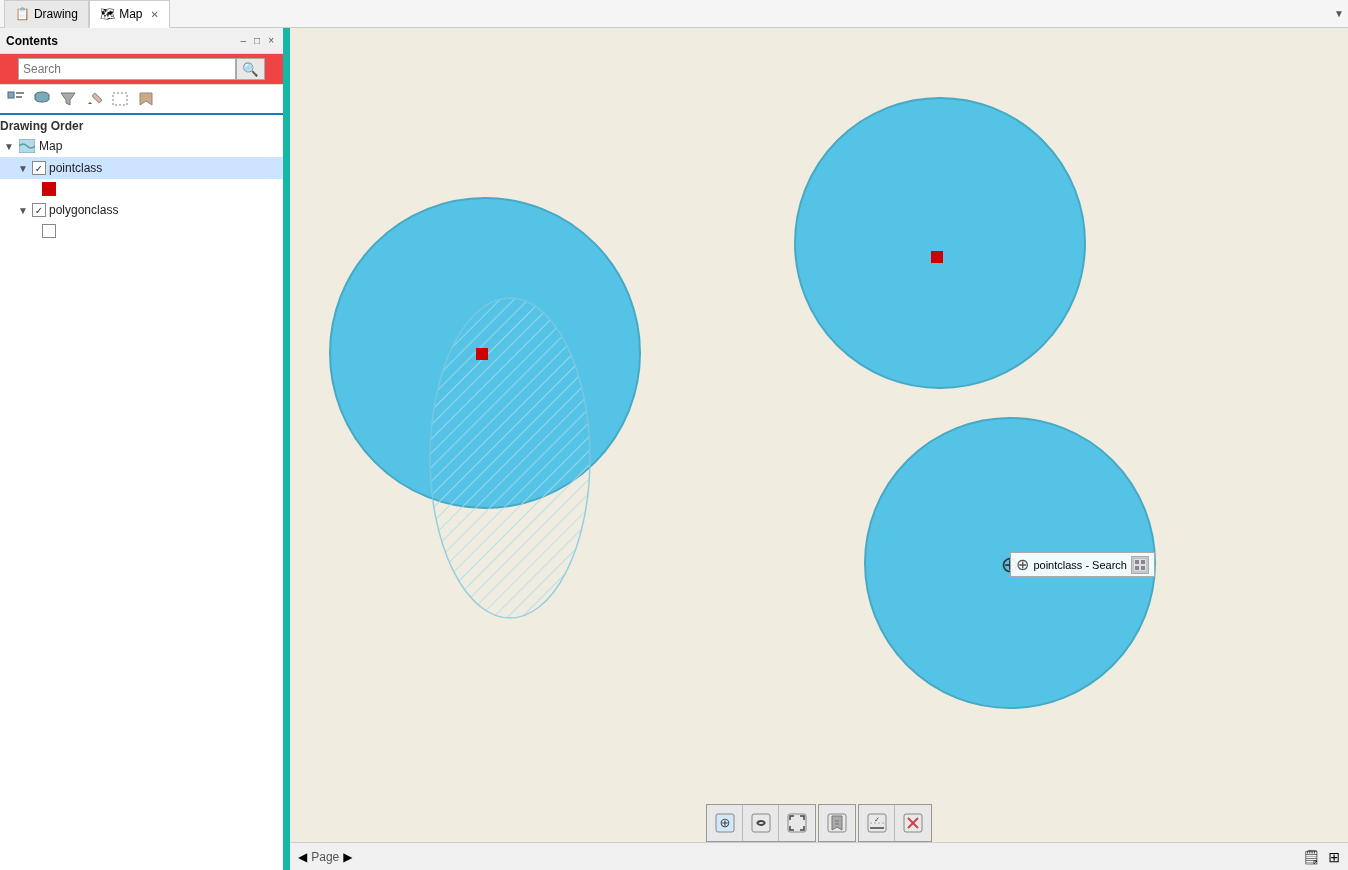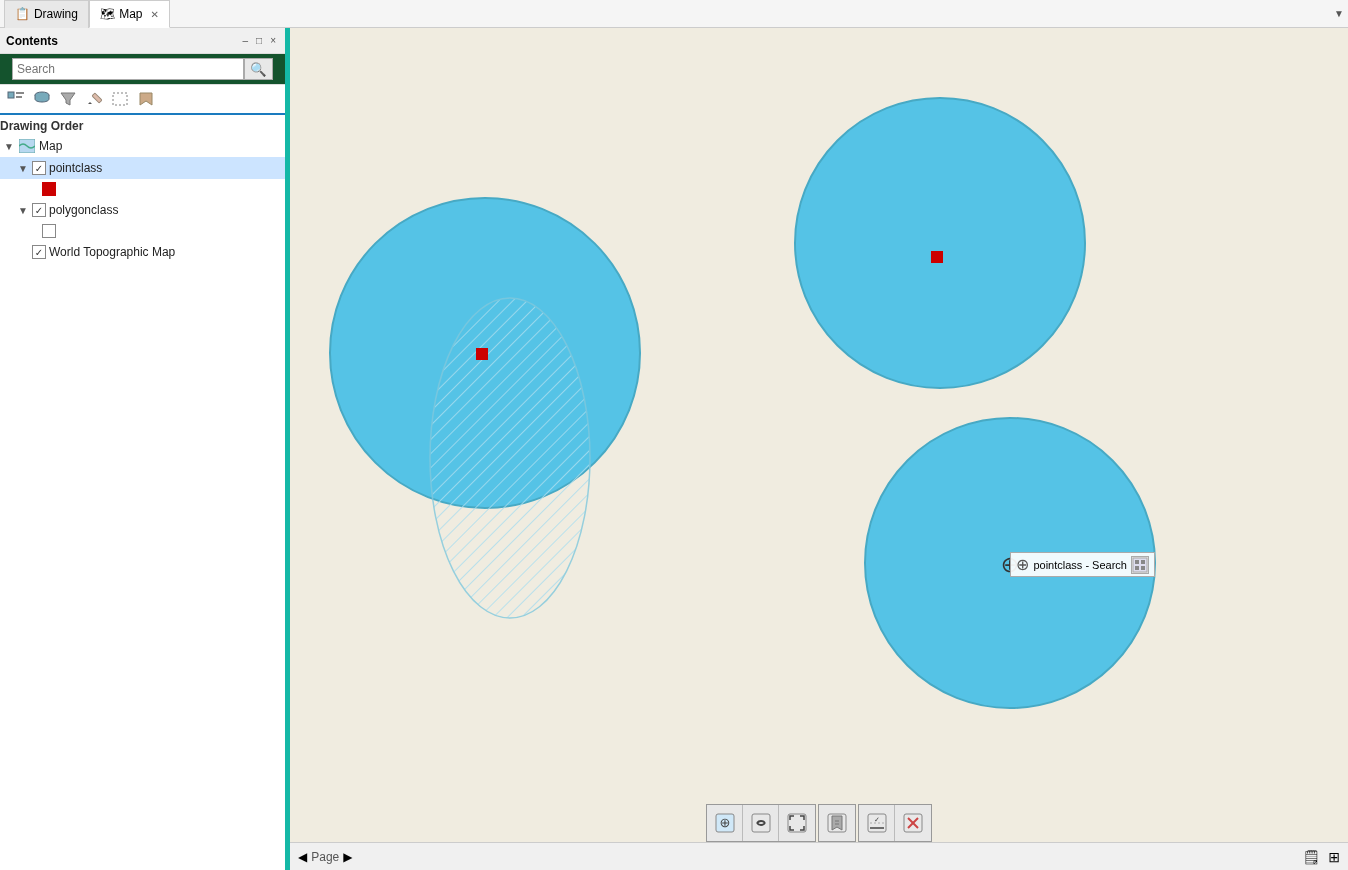--- a/index.html
+++ b/index.html
@@ -50,21 +50,21 @@
     .main-layout {
       display: flex;
       flex: 1;
       overflow: hidden;
     }
 
     
     .contents-panel {
       width: 290px;
       background: #fff;
-      border-right: 5px solid #14b8a6;
+      border-right: 7px solid #14b8a6;
       display: flex;
       flex-direction: column;
       flex-shrink: 0;
     }
     .contents-header {
       display: flex;
       align-items: center;
       padding: 4px 6px;
       background: #f0f0f0;
       border-bottom: 1px solid #ddd;
@@ -83,23 +83,23 @@
       font-size: 10px;
       color: #555;
       cursor: pointer;
       padding: 1px 3px;
     }
 
     
     .search-box {
       display: flex;
       align-items: center;
-      padding: 4px 12px;
+      padding: 4px 18px;
       border-bottom: 1px solid #ddd;
-      background: #14532d;
+      background: #ef4444;
     }
     .search-input {
       flex: 1;
       border: 1px solid #aaa;
       padding: 2px 4px;
       font-size: 12px;
       height: 22px;
       outline: none;
     }
     .search-btn {
@@ -399,26 +399,20 @@
         <span class="tree-indent"></span>
         <span class="tree-expand">▼</span>
         <span class="tree-checkbox checked"></span>
         <span class="tree-label">polygonclass</span>
       </div>
 
       <div class="legend-item">
         <span class="legend-symbol-empty"></span>
       </div>
 
-      <div class="tree-item">
-        <span class="tree-indent"></span>
-        <span class="tree-expand" style="visibility:hidden;">▶</span>
-        <span class="tree-checkbox checked"></span>
-        <span class="tree-label">World Topographic Map</span>
-      </div>
 
 
     </div>
   </div>
 
   <div class="map-area">
 
     <svg class="map-canvas" viewBox="0 0 1058 842" preserveAspectRatio="none">
 
       <rect width="1058" height="842" fill="#f0ece0"></rect>

